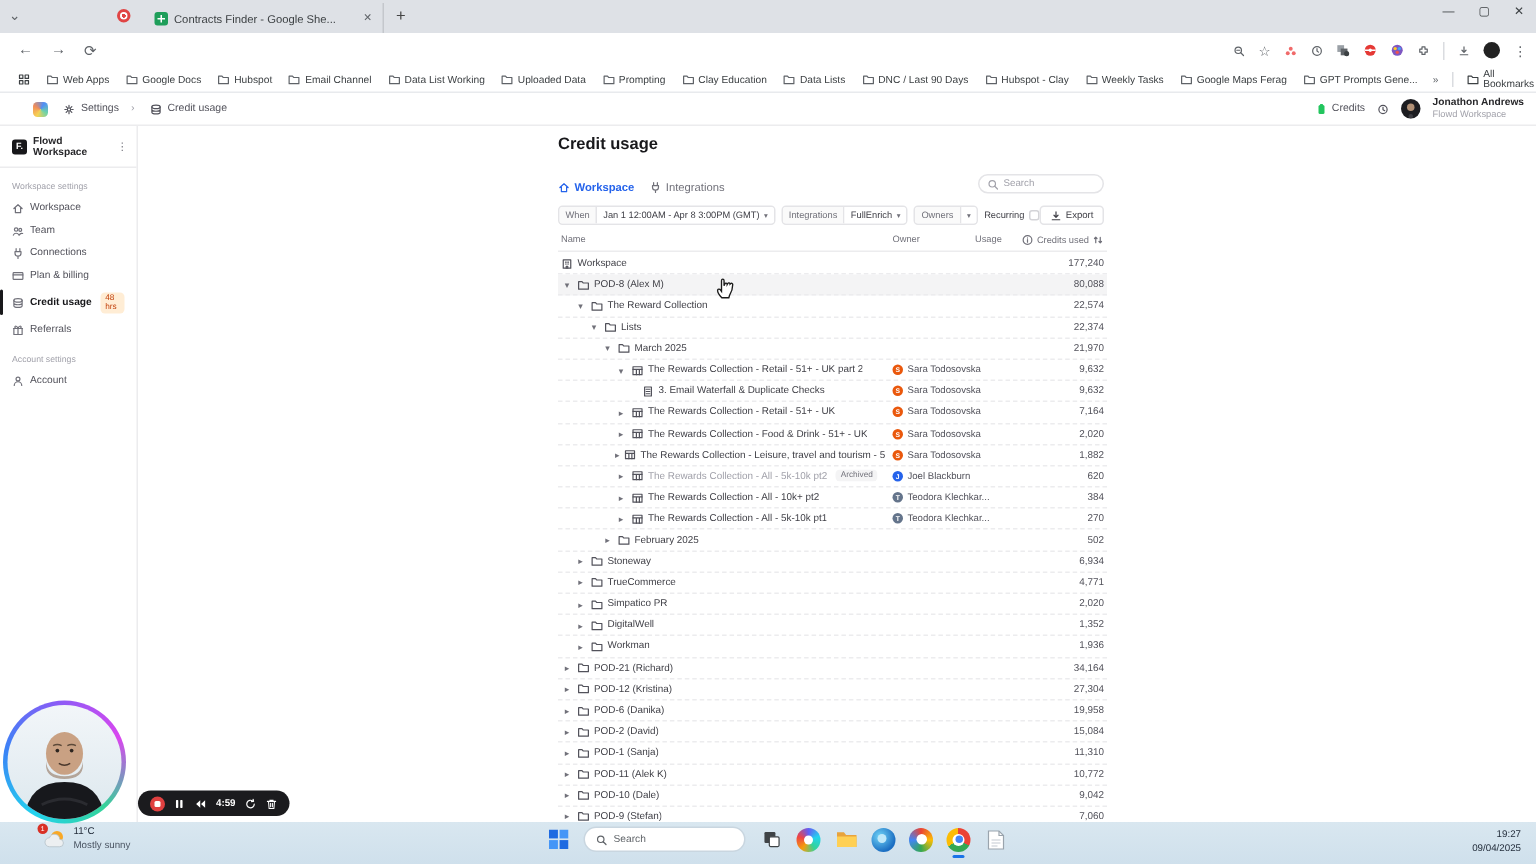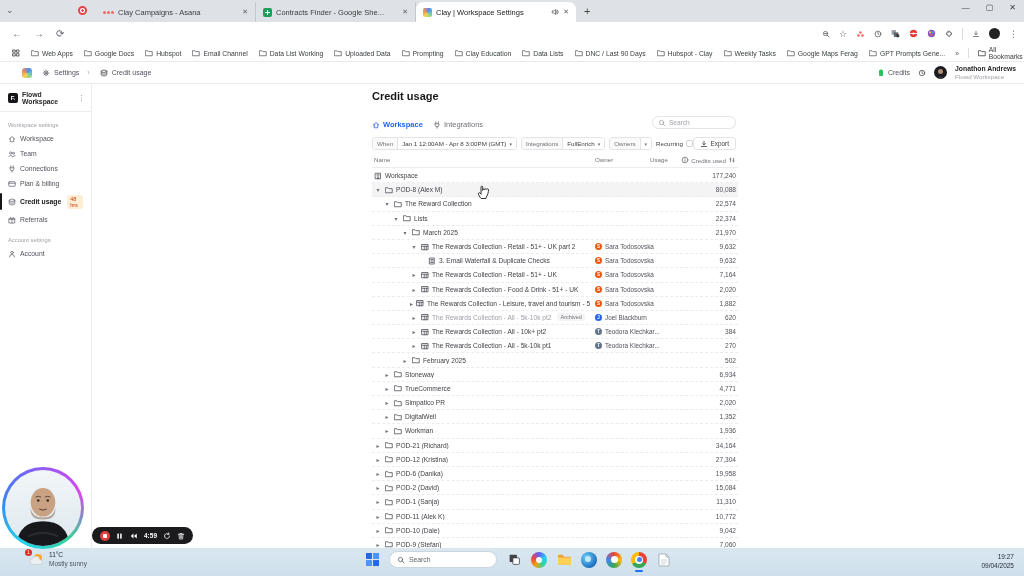--- a/index.html
+++ b/index.html
@@ -118,41 +118,22 @@
   #cursor { position:absolute; left:476px; top:183px; z-index:40; }
 </style>
 </head>
 <body>
 
 <div id="tabstrip">
   <span class="tab-search">⌄</span>
   <span class="rec-dot"></span>
   <div class="tabs">
       <div class="tab">
-        <span class="fav-asana">
-          <i></i>
-          <i></i>
-          <i></i>
-        </span>
-        <span class="t-title">Clay Campaigns - Asana</span>
-        <span class="t-close">✕</span>
-      </div>
-      <div class="tab">
         <span class="favsq fav-sheets"></span>
         <span class="t-title">Contracts Finder - Google She...</span>
-        <span class="t-close">✕</span>
-      </div>
-      <div class="tab active">
-        <span class="favsq fav-clay"></span>
-        <span class="t-title">Clay | Workspace Settings</span>
-        <span class="ic" style="color:#5f6368;">
-          <svg width="8" height="8" viewBox="0 0 16 16" fill="none" stroke="currentColor" stroke-width="1.6" stroke-linecap="round" stroke-linejoin="round">
-            <path d="M2.5 6v4h3l3.5 3V3L5.5 6zM11 5.5a3.5 3.5 0 0 1 0 5M12.8 3.8a6 6 0 0 1 0 8.4"></path>
-          </svg>
-        </span>
         <span class="t-close">✕</span>
       </div>
       <span class="newtab">+</span>
     </div>
   <div class="wctrl">
     <span>—</span>
     <span>▢</span>
     <span>✕</span>
   </div>
 </div>

